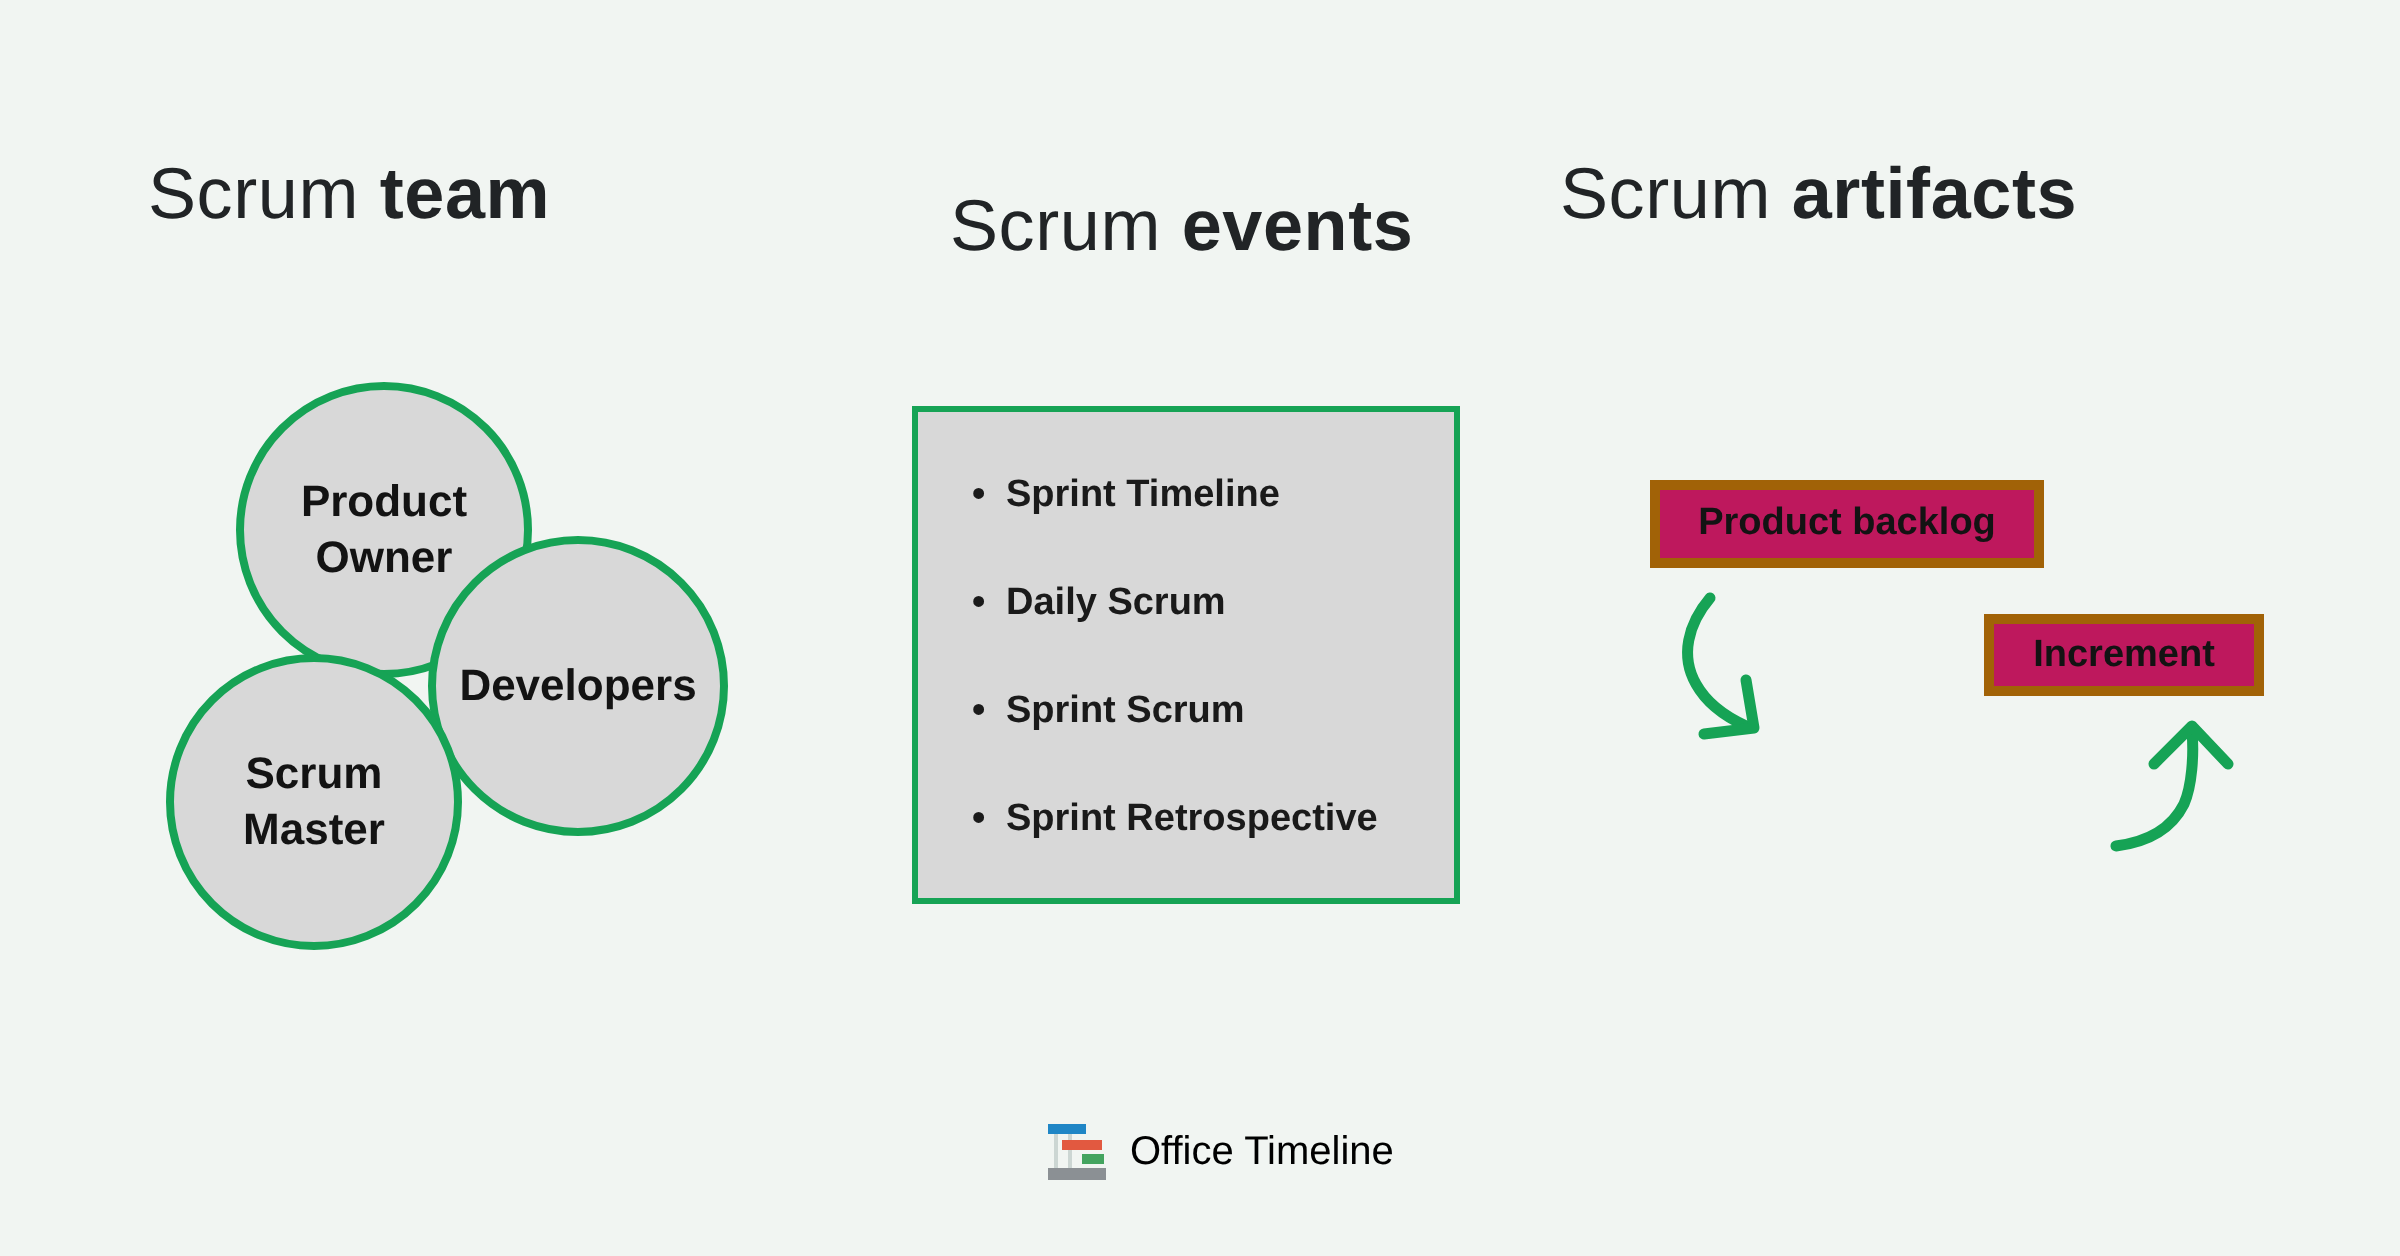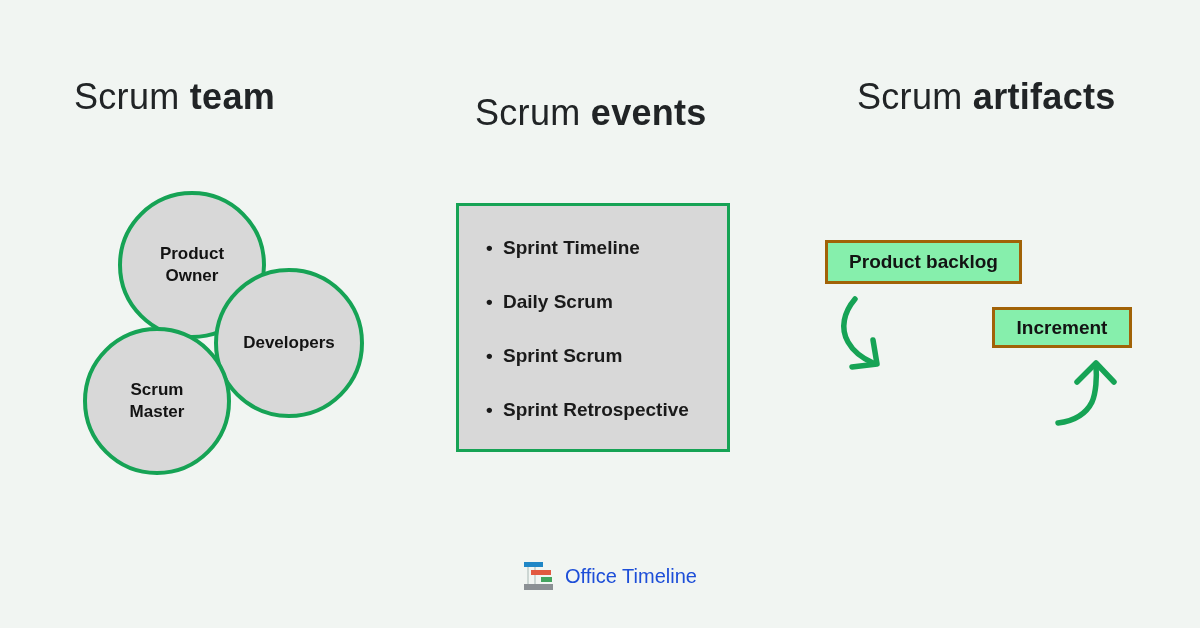--- a/index.html
+++ b/index.html
@@ -25,21 +25,21 @@
   .circle {
     position: absolute;
     box-sizing: border-box;
     border-radius: 50%;
     background: #d8d8d8;
     border: 4px solid #16a355;
     display: flex;
     align-items: center;
     justify-content: center;
     text-align: center;
-    font-size: 17px;
+    font-size: 22px;
     font-weight: 700;
     color: #131313;
     line-height: 1.28;
     white-space: pre-line;
   }
   .circle-po { left: 118px; top: 191px; width: 148px; height: 148px; z-index: 1; }
   .circle-dev { left: 214px; top: 268px; width: 150px; height: 150px; z-index: 2; text-align: center; }
   .circle-sm { left: 83px; top: 327px; width: 148px; height: 148px; z-index: 3; }
 
   .events-box {
@@ -59,22 +59,22 @@
     font-size: 19px;
     font-weight: 700;
     color: #1a1a1a;
     white-space: nowrap;
   }
   .bullet { width: 17px; flex: 0 0 17px; font-size: 19px; }
 
   .artifact {
     position: absolute;
     box-sizing: border-box;
-    background: #86efac;
-    border: 3px solid #a16207;
+    background: #be185d;
+    border: 5px solid #a16207;
     display: flex;
     align-items: center;
     justify-content: center;
     font-size: 19px;
     font-weight: 700;
     color: #131313;
     white-space: nowrap;
   }
   .artifact-product { left: 825px; top: 240px; width: 197px; height: 44px; }
   .artifact-increment { left: 992px; top: 307px; width: 140px; height: 41px; }
@@ -96,30 +96,30 @@
     gap: 12px;
   }
   .logo-icon { position: relative; width: 29px; height: 29px; }
   .logo-icon span { position: absolute; display: block; }
   .li-grid1 { left: 3px; top: 5px; width: 2px; height: 18px; background: #ccd6d3; }
   .li-grid2 { left: 10px; top: 5px; width: 2px; height: 18px; background: #ccd6d3; }
   .li-blue   { left: 0; top: 0; width: 19px; height: 5px; background: #1f86c6; }
   .li-orange { left: 7px; top: 8px; width: 20px; height: 5px; background: #e25940; }
   .li-green  { left: 17px; top: 15px; width: 11px; height: 5px; background: #43a45f; }
   .li-gray   { left: 0; top: 22px; width: 29px; height: 6px; background: #8b9094; }
-  .footer-text { font-size: 20px; color: #1d4ed8; }
+  .footer-text { font-size: 20px; color: #000000; }
 </style>
 </head>
 <body>
 
 <div class="canvas">
 
   <h1 class="title" style="left:74px; margin:0;"><span>Scrum</span> <span class="bold">team</span></h1>
   <h1 class="title" style="left:459px; margin:16px;"><span>Scrum</span> <span class="bold">events</span></h1>
-  <h1 class="title" style="left:857px; margin:0;"><span>Scrum</span> <span class="bold">artifacts</span></h1>
+  <h1 class="title" style="left:780px; margin:0;"><span>Scrum</span> <span class="bold">artifacts</span></h1>
 
   <div class="circle circle-po">
     <span>Product
 Owner</span>
   </div>
   <div class="circle circle-dev">
     <span>Developers</span>
   </div>
   <div class="circle circle-sm">
     <span>Scrum

